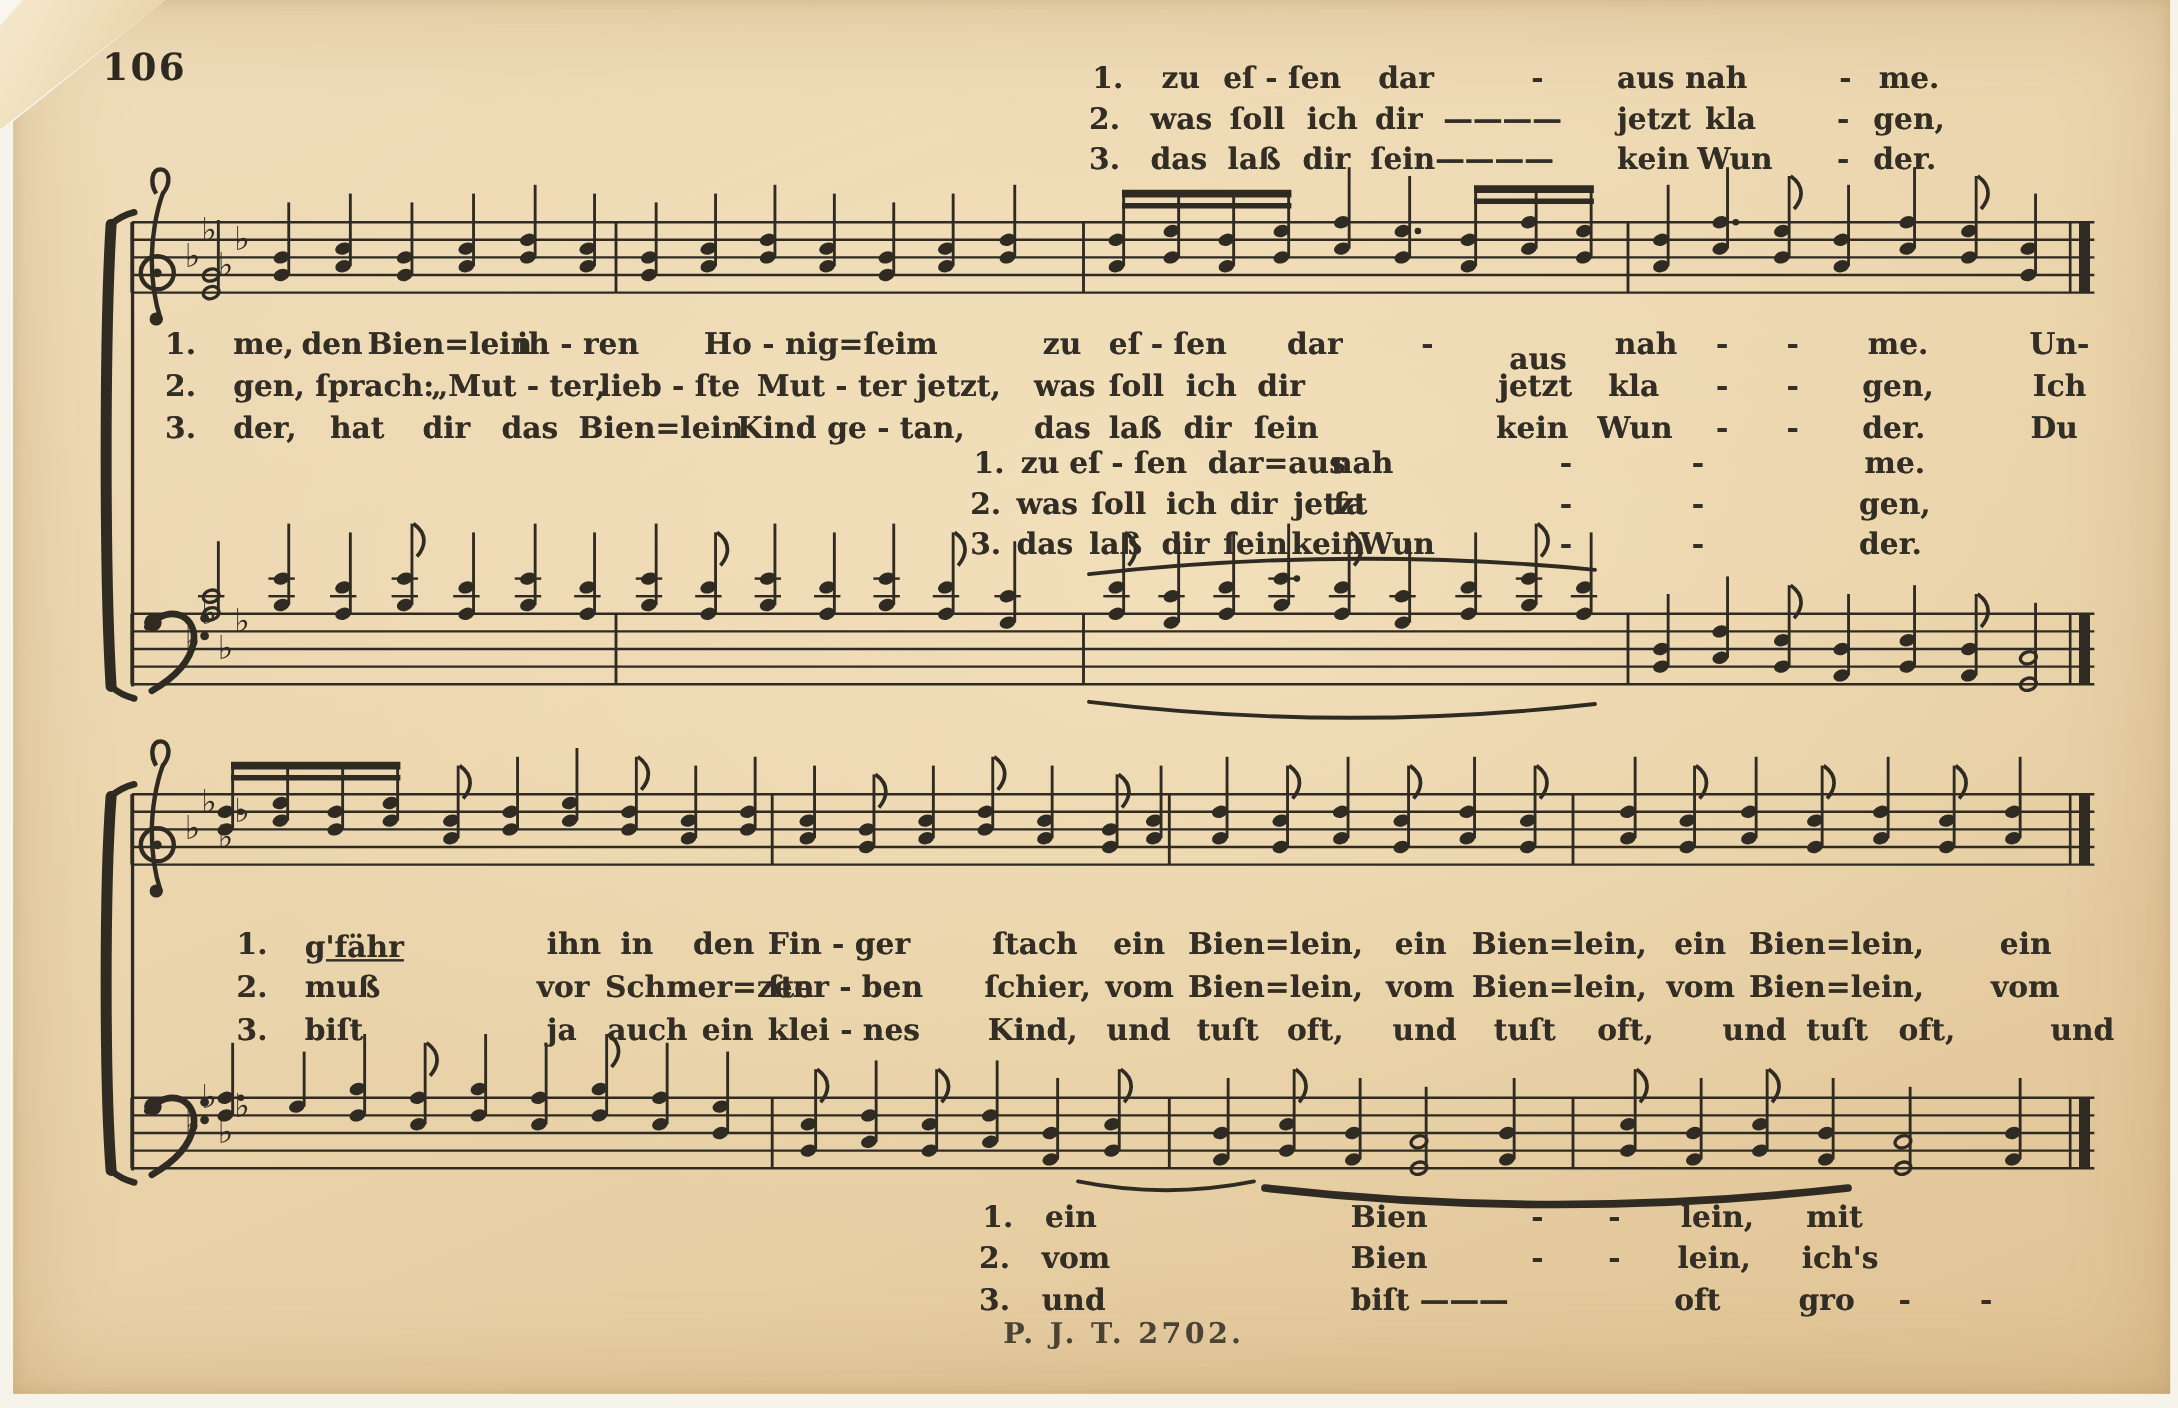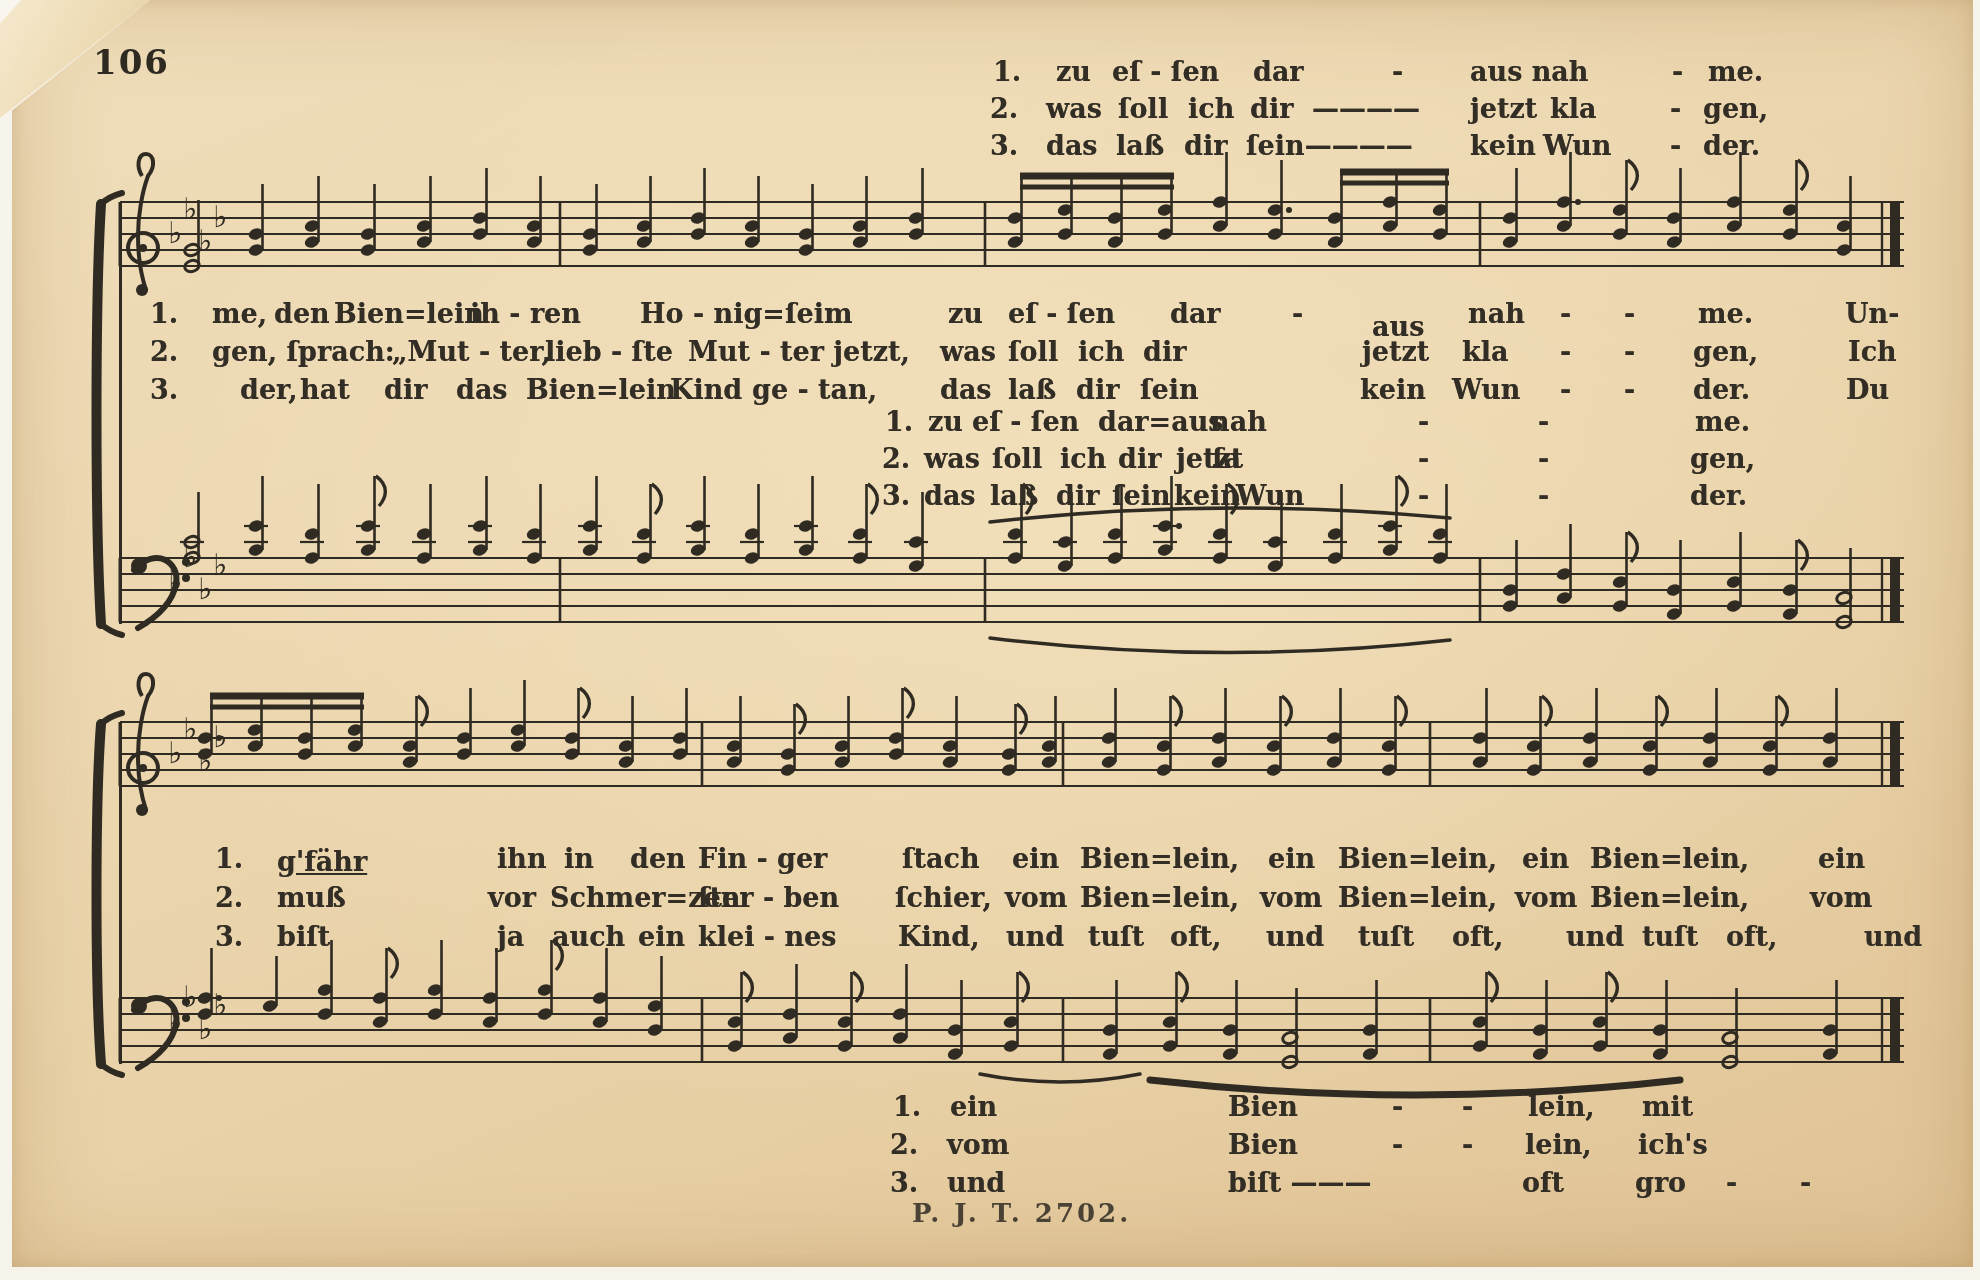--- a/index.html
+++ b/index.html
@@ -641,21 +641,21 @@
       <span class="tok" style="left: 1008px; top: 338px;">ſoll</span>
       <span class="tok" style="left: 1078px; top: 338px;">ich</span>
       <span class="tok" style="left: 1143px; top: 338px;">dir</span>
       <span class="tok" style="left: 1362px; top: 338px;">jetzt</span>
       <span class="tok" style="left: 1462px; top: 338px;">kla</span>
       <span class="tok" style="left: 1560px; top: 338px;">-</span>
       <span class="tok" style="left: 1624px; top: 338px;">-</span>
       <span class="tok" style="left: 1693px; top: 338px;">gen,</span>
       <span class="tok" style="left: 1848px; top: 338px;">Ich</span>
       <span class="tok" style="left: 150px; top: 376px;">3.</span>
-      <span class="tok" style="left: 212px; top: 376px; margin-left: 28px;">der,</span>
+      <span class="tok" style="left: 212px; top: 376px;">der,</span>
       <span class="tok" style="left: 300px; top: 376px;">hat</span>
       <span class="tok" style="left: 384px; top: 376px;">dir</span>
       <span class="tok" style="left: 456px; top: 376px;">das</span>
       <span class="tok" style="left: 526px; top: 376px;">Bien=lein</span>
       <span class="tok" style="left: 670px; top: 376px;">Kind</span>
       <span class="tok" style="left: 752px; top: 376px;">ge - tan,</span>
       <span class="tok" style="left: 940px; top: 376px;">das</span>
       <span class="tok" style="left: 1008px; top: 376px;">laß</span>
       <span class="tok" style="left: 1076px; top: 376px;">dir</span>
       <span class="tok" style="left: 1140px; top: 376px;">ſein</span>

